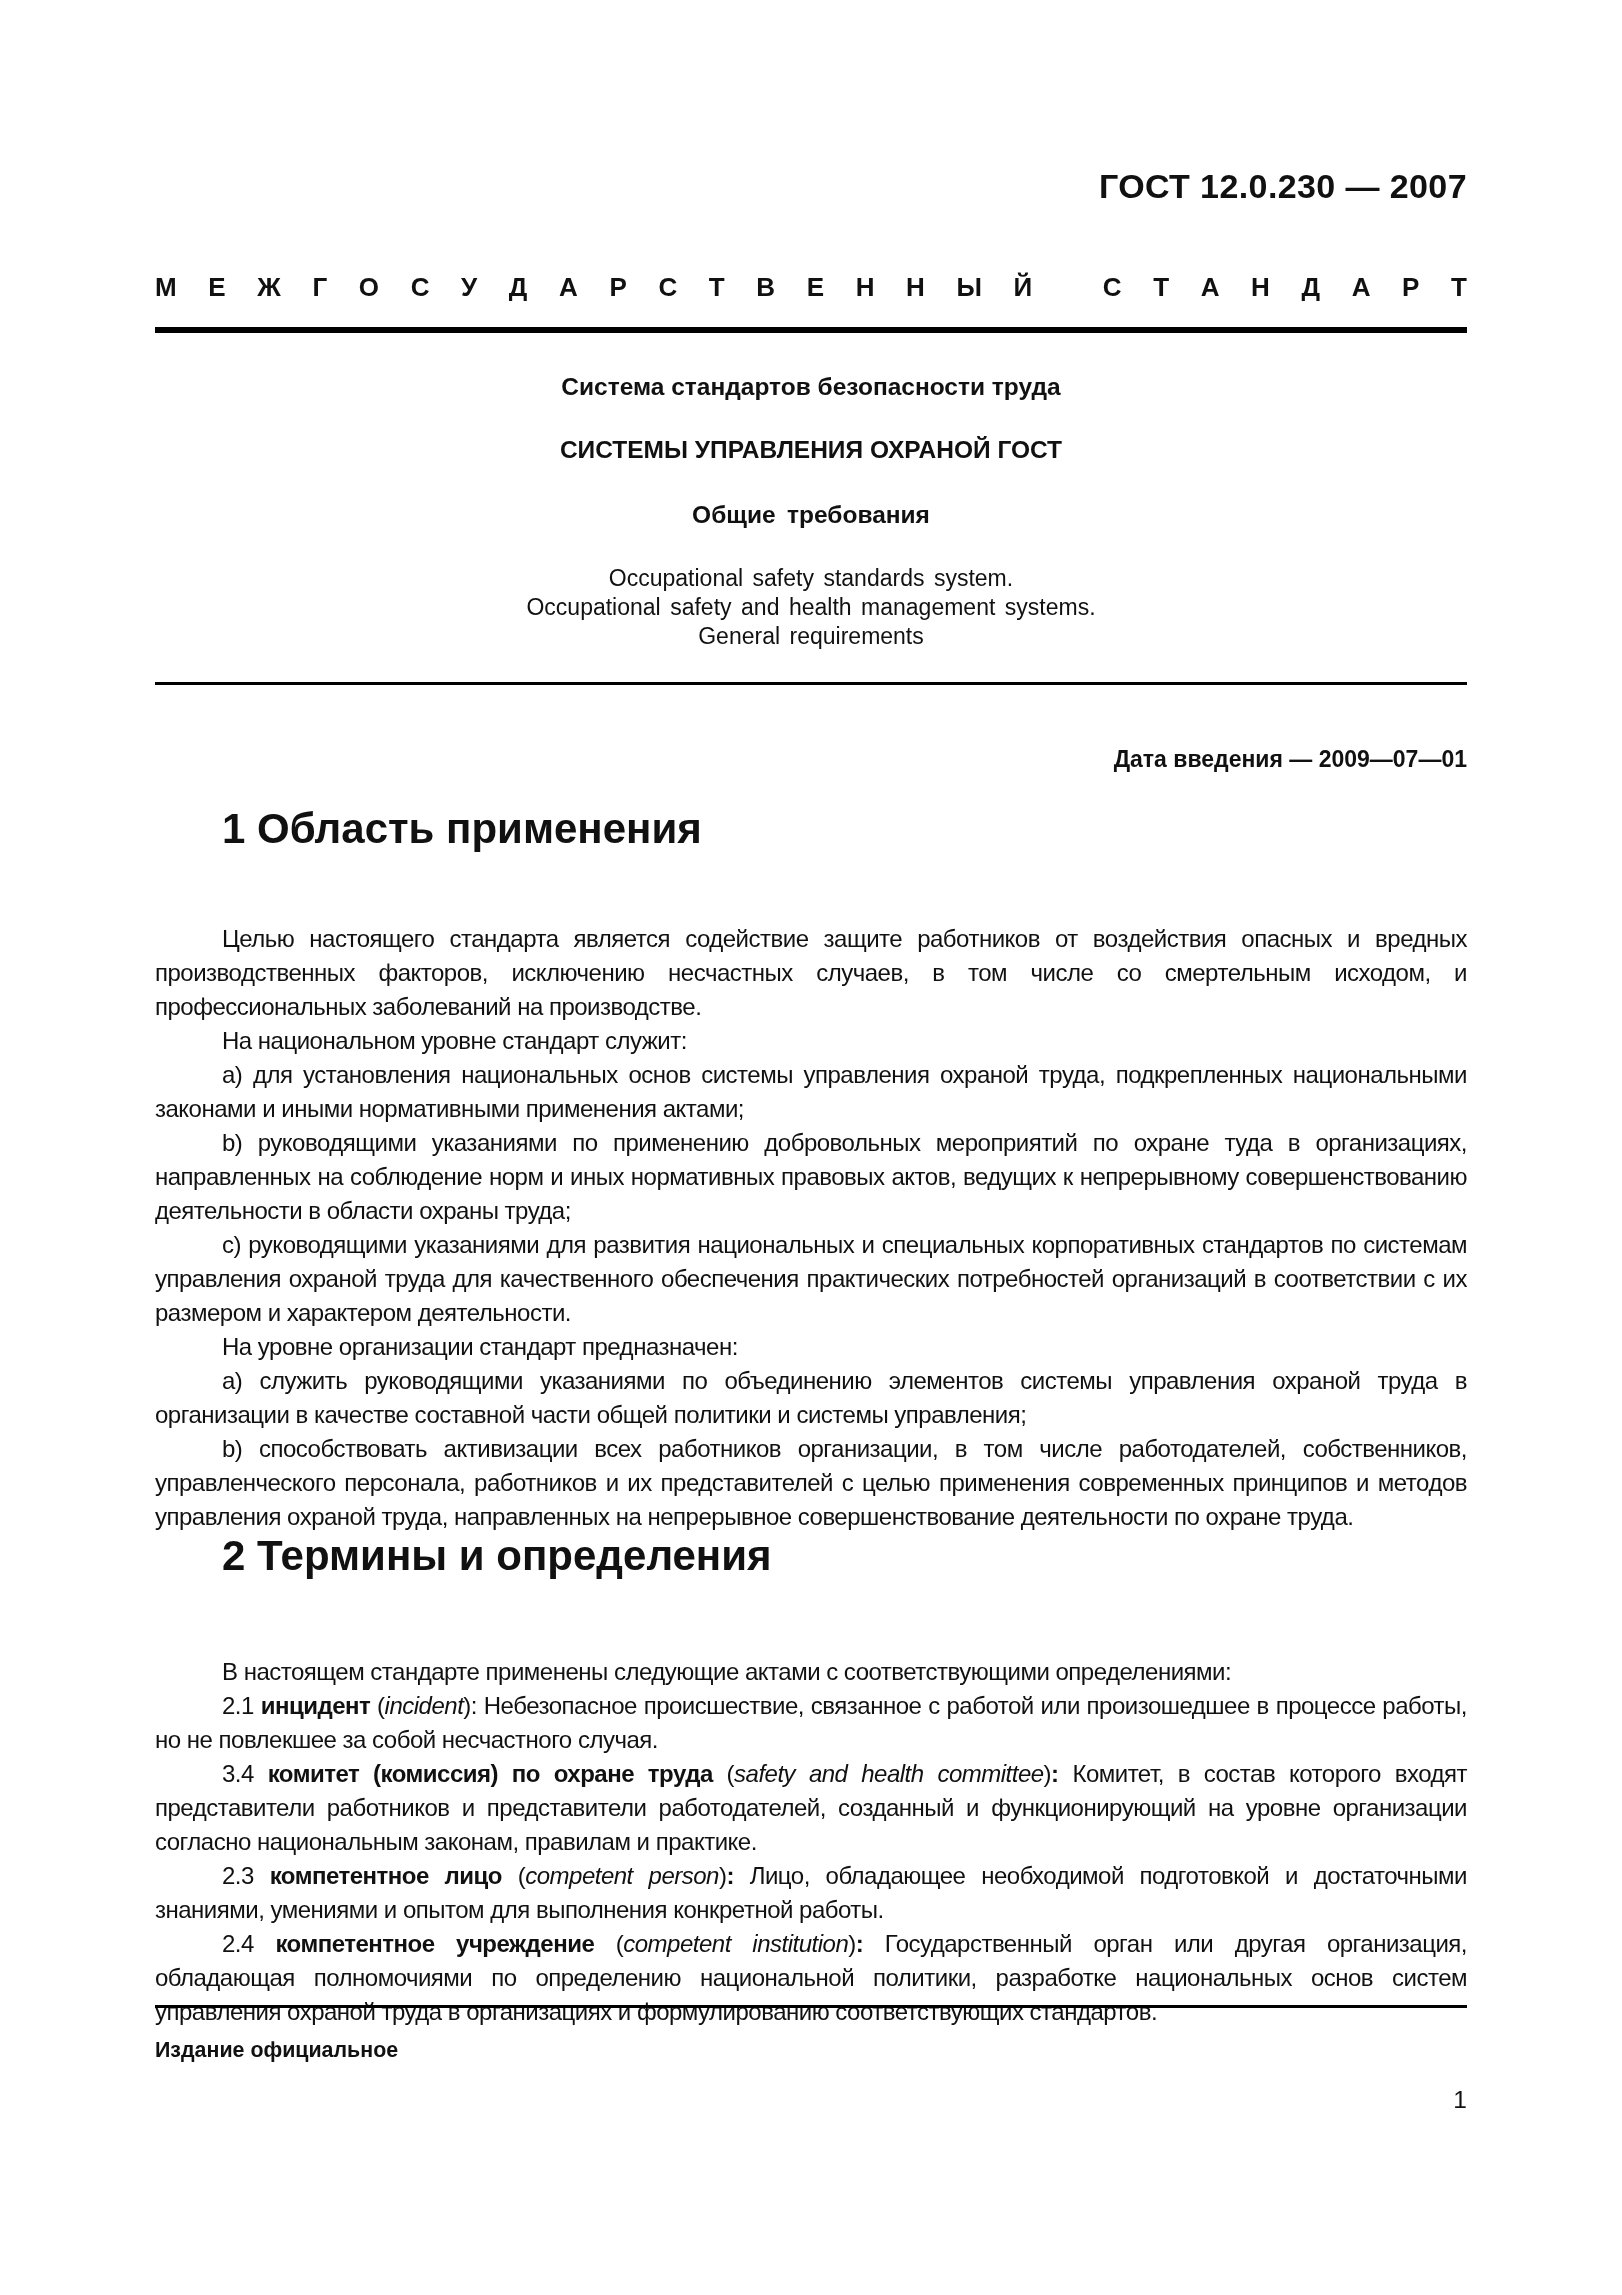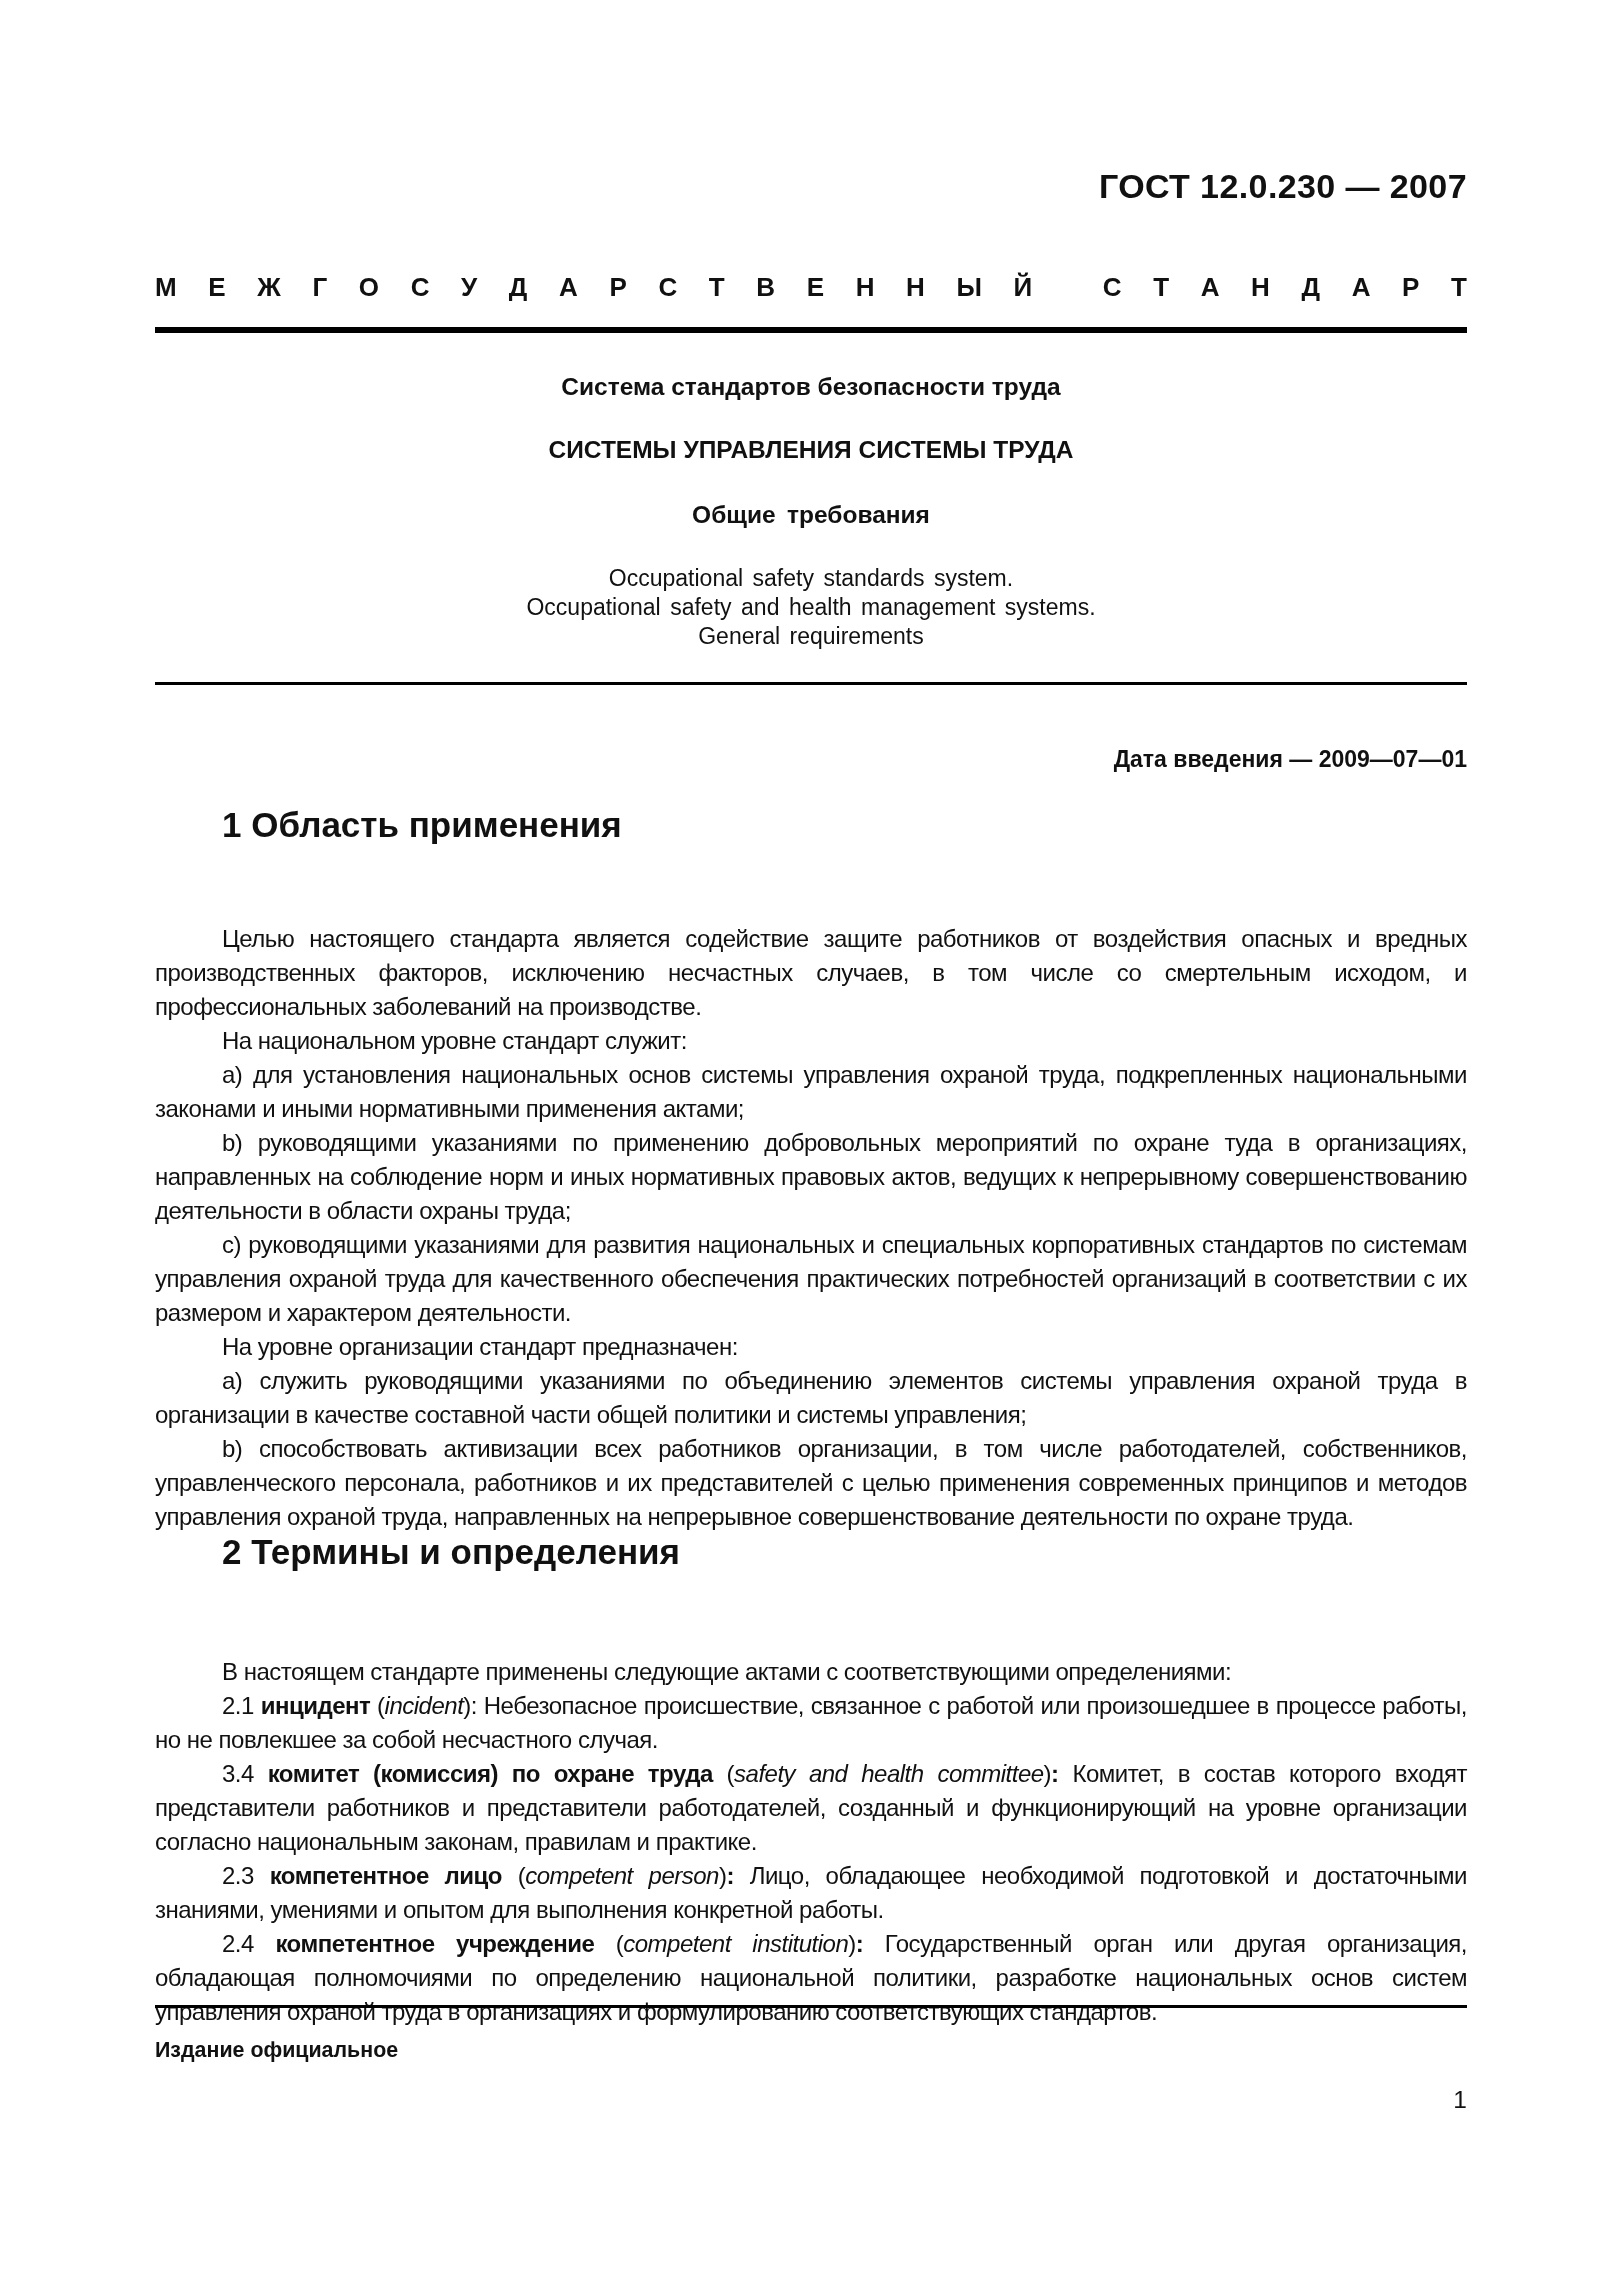--- a/index.html
+++ b/index.html
@@ -8,21 +8,21 @@
   .gost-number { position: absolute; right: 0; top: 167px; font-size: 34px; font-weight: bold; letter-spacing: 0.4px; }
   .interstate { position: absolute; left: 0; top: 272px; width: 1312px; font-size: 26px; font-weight: bold; display: flex; justify-content: space-between; }
   .thick-rule { position: absolute; left: 0; top: 327px; width: 1312px; height: 6.1px; background: #000; }
   .center-block { position: absolute; left: 0; width: 1312px; text-align: center; }
   .series-title { top: 373px; font-size: 24.5px; font-weight: bold; }
   .main-title { top: 436px; font-size: 24.5px; font-weight: bold; }
   .sub-title { top: 501px; font-size: 24.5px; font-weight: bold; word-spacing: 4.6px; }
   .english { top: 564px; font-size: 23px; line-height: 29px; word-spacing: 3.1px; }
   .thin-rule { position: absolute; left: 0; top: 682px; width: 1312px; height: 3.1px; background: #000; }
   .intro-date { position: absolute; right: 0; top: 722px; font-size: 23px; font-weight: bold; margin-top: 24px; }
-  .section-heading { position: absolute; left: 67px; font-size: 35px; font-weight: bold; }
+  .section-heading { position: absolute; left: 67px; font-size: 42px; font-weight: bold; }
   .sec1-heading { top: 805px; }
   .sec2-heading { top: 1532px; }
   .body-text { position: absolute; left: 0; width: 1312px; font-size: 24px; line-height: 34px; text-align: justify; letter-spacing: -0.5px; margin-top: 46px; }
   .body-text p { margin: 0; text-indent: 67px; }
   .sec1-body { top: 876px; }
   .sec2-body { top: 1609px; }
   .footer-rule { position: absolute; left: 0; top: 2005px; width: 1312px; height: 3.1px; background: #000; }
   .edition { position: absolute; left: 0; top: 2038px; font-size: 21.4px; font-weight: bold; }
   .page-number { position: absolute; right: 0; top: 2086px; font-size: 24.5px; }
   b { font-weight: bold; }
@@ -61,21 +61,21 @@
       <span>Н</span>
       <span>Д</span>
       <span>А</span>
       <span>Р</span>
       <span>Т</span>
     </div>
 
   <div class="thick-rule"></div>
 
   <div class="center-block series-title">Система стандартов безопасности труда</div>
-  <div class="center-block main-title">СИСТЕМЫ УПРАВЛЕНИЯ СИСТЕМЫ ТРУДА</div>
+  <div class="center-block main-title">СИСТЕМЫ УПРАВЛЕНИЯ ОХРАНОЙ ГОСТ</div>
   <div class="center-block sub-title">Общие требования</div>
   <div class="center-block english">
     <div>Occupational safety standards system.</div>
     <div>Occupational safety and health management systems.</div>
     <div>General requirements</div>
   </div>
 
   <div class="thin-rule"></div>
 
   <div class="intro-date">Дата введения — 2009—07—01</div>

